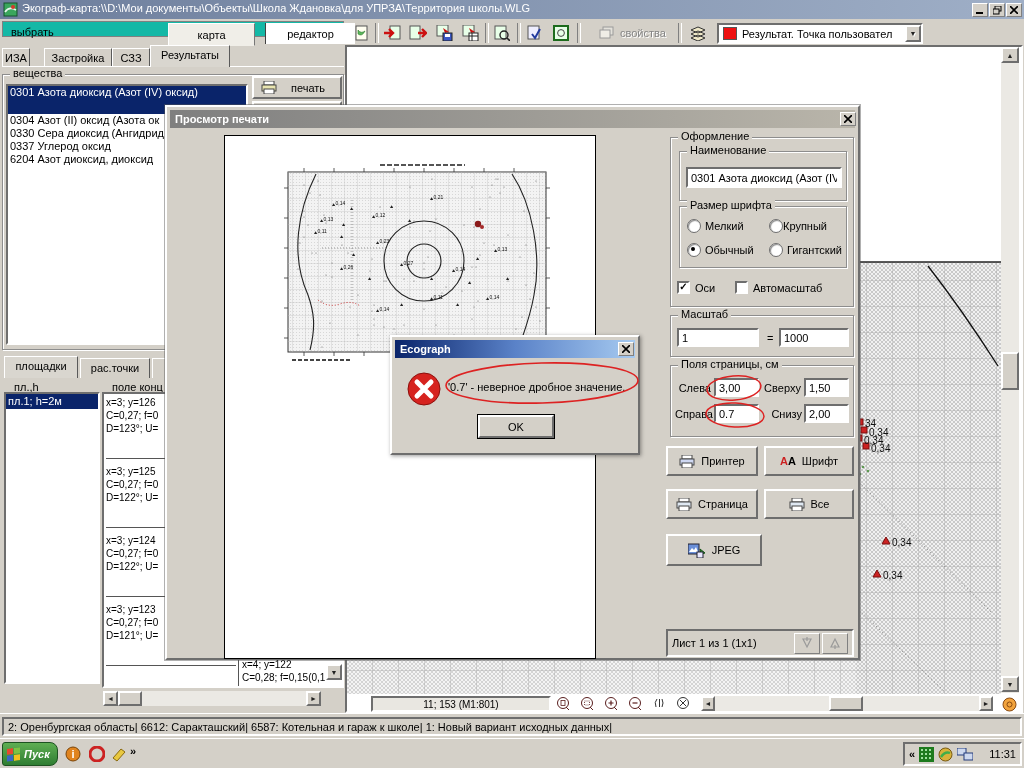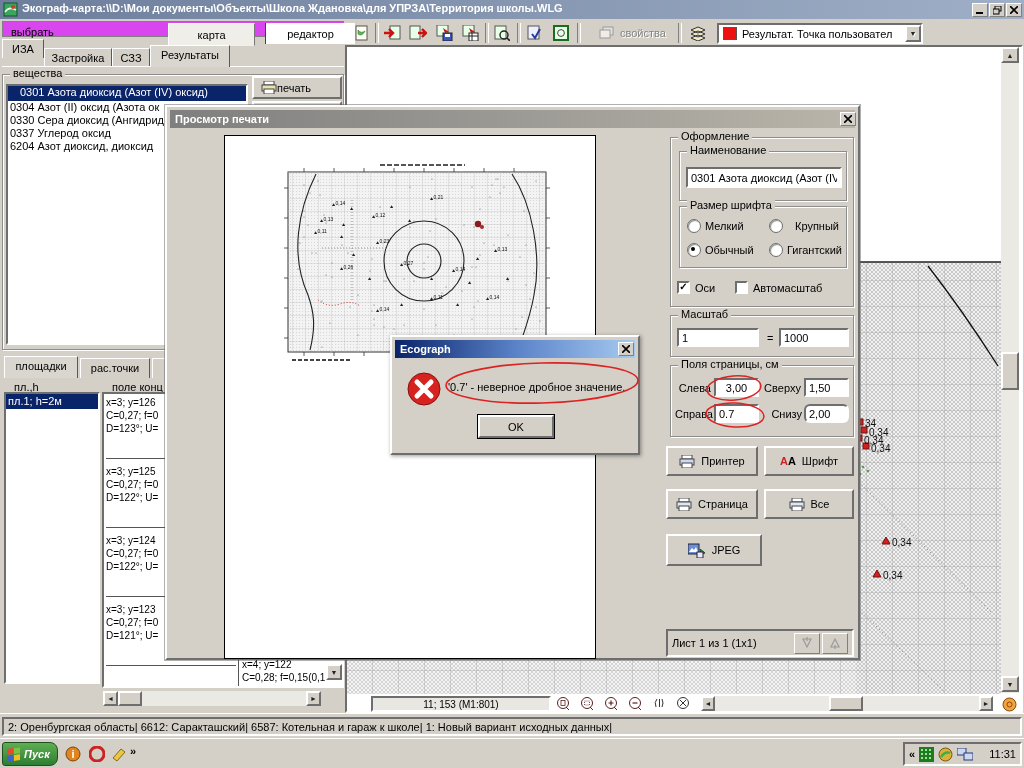--- a/index.html
+++ b/index.html
@@ -14,21 +14,21 @@
   .leg{position:absolute;top:-8px;left:7px;background:#d4d0c8;padding:0 3px;line-height:13px;white-space:nowrap}
   .ctr{display:flex;align-items:center;justify-content:center}
   .row{display:flex;align-items:center}
   .dis{color:#858585;text-shadow:1px 1px 0 #fff}
   .sel{background:#0a246a;color:#fff}
   .nw{white-space:nowrap;overflow:hidden}
   .inp{border:2px solid;border-color:#6e6e6e #fff #fff #6e6e6e;background:#fff;font:11px "Liberation Sans",sans-serif;
        padding:1px 3px;box-sizing:border-box;outline:none}
   
   #tbar{left:0;top:0;width:1024px;height:19px;background:linear-gradient(90deg,#6d7e9c,#9fafc7);
-        display:flex;align-items:center;gap:4px;padding:0 11px;box-sizing:border-box;color:#fff;font-weight:bold}
+        display:flex;align-items:center;gap:4px;padding:0 11px;box-sizing:border-box;color:#fff;font-weight:normal}
   .cap{width:16px;height:14px}
   
   .tab{position:absolute;border:1px solid;border-color:#fff #5a5a5a #5a5a5a #fff;border-bottom:none;
        background:#d4d0c8;text-align:center;line-height:18px;box-sizing:border-box}
   .tab.on{background:#d9d6cf;font-weight:normal;z-index:3}
   
   .sb{background:#d4d0c8;border:2px solid;border-color:#fff #6e6e6e #6e6e6e #fff;box-sizing:border-box;
       display:flex;align-items:center;justify-content:center;font-size:7px;color:#222;line-height:1}
   .track{background:#ebe9e4}
   .g-up::after{content:"▲"}.g-dn::after{content:"▼"}.g-lf::after{content:"◄"}.g-rt::after{content:"►"}
@@ -65,21 +65,21 @@
           <rect x="0" y="3" width="6" height="5" fill="#d4d0c8" stroke="#000"></rect>
         </svg>
     </div>
     <div class="abs cap r1 ctr" style="left:1006px;top:3px">
       <svg width="8" height="8">
           <path d="M0,0L8,8M8,0L0,8" stroke="#000" stroke-width="1.6"></path>
         </svg>
     </div>
   </div>
 
-  <div class="abs" style="left:2px;top:21px;width:342px;height:16px;background:#d946ef;border:1px solid #808080;box-sizing:border-box">
+  <div class="abs" style="left:2px;top:21px;width:342px;height:16px;background:#14b8a6;border:1px solid #808080;box-sizing:border-box">
     <span class="abs" style="left:8px;top:4px">выбрать</span>
     <div class="abs ctr" style="left:165px;top:1px;width:85px;height:21px;background:#f0eee8;border:1px solid;border-color:#fff #777 #f0eee8 #fff">карта</div>
     <div class="abs ctr" style="left:262px;top:1px;width:89px;height:21px;background:#fff;border-left:1px solid #404040">редактор</div>
   </div>
 
   <div class="abs" style="left:345px;top:21px;width:592px;height:24px">
     <div class="abs ctr" style="left:7px;top:2px;width:20px;height:20px">
       <svg width="16" height="16">
           <rect x="2" y="1" width="11" height="14" fill="#fffef0" stroke="#555"></rect>
           <path d="M4,5 q3,4 7,1 q-3,6 -7,3z" fill="#5cb85c" stroke="#2d7a2d" stroke-width=".6"></path>
@@ -151,37 +151,37 @@
     </div>
     <div class="abs row" style="left:372px;top:2px;width:206px;height:21px;background:#fff;border:2px solid;border-color:#6e6e6e #fff #fff #6e6e6e;box-sizing:border-box;gap:5px;padding-left:4px">
       <span style="width:12px;height:11px;background:#ee1111;border:1px solid #555;flex:0 0 auto"></span>
       <span class="nw" style="flex:1">Результат. Точка пользовател</span>
       <span class="sb dis ctr" style="width:16px;height:17px;font-size:7px">
           <span class="g-dn"></span>
         </span>
     </div>
   </div>
 
-  <div class="tab" style="left:2px;top:39px;width:42px;height:19px">ИЗА</div>
+  <div class="tab" style="left:2px;top:48px;width:28px;height:19px">ИЗА</div>
   <div class="tab" style="left:44px;top:48px;width:68px;height:19px">Застройка</div>
   <div class="tab" style="left:112px;top:48px;width:38px;height:19px">СЗЗ</div>
   <div class="tab on" style="left:150px;top:45px;width:80px;height:22px">Результаты</div>
   <div class="abs" style="left:2px;top:66px;width:342px;height:1px;background:#fff"></div>
 
   <div class="abs gb" style="left:2px;top:74px;width:342px;height:276px">
     <span class="leg">вещества</span>
   </div>
   <div class="abs sw" style="left:6px;top:84px;width:242px;height:261px">
-    <div class="nw sel" style="height:15px;padding-left:12px">0301 Азота диоксид (Азот (IV) оксид)</div>
+    <div class="nw sel" style="height:28px;padding-left:2px">0301 Азота диоксид (Азот (IV) оксид)</div>
     <div class="nw" style="height:13px;padding-left:2px">0304 Азот (II) оксид (Азота ок</div>
     <div class="nw" style="height:13px;padding-left:2px">0330 Сера диоксид (Ангидрид</div>
     <div class="nw" style="height:13px;padding-left:2px">0337 Углерод оксид</div>
     <div class="nw" style="height:13px;padding-left:2px">6204 Азот диоксид,  диоксид</div>
   </div>
-  <div class="abs r row" style="left:252px;top:76px;width:90px;height:23px;gap:0;padding-left:7px">
+  <div class="abs r row" style="left:252px;top:76px;width:90px;height:23px;gap:14px;padding-left:7px">
     <svg width="16" height="13">
         <rect x="3" y="0" width="10" height="4" fill="#fff" stroke="#444"></rect>
         <rect x="1" y="4" width="14" height="6" fill="#e8e4b0" stroke="#444"></rect>
         <rect x="3" y="8" width="10" height="5" fill="#fff" stroke="#444"></rect>
       </svg>
     <span>печать</span>
   </div>
   <div class="abs r row" style="left:252px;top:101px;width:90px;height:20px;padding-left:7px">
     <svg width="12" height="10">
         <path d="M1,8 l5,-6 5,6z" fill="#cc2222"></path>
@@ -532,21 +532,21 @@
       <div class="abs gb" style="left:8px;top:13px;width:168px;height:50px">
         <span class="leg">Наименование</span>
         <input class="inp abs" style="left: 6px; top: 15px; width: 156px; height: 21px;" value="0301 Азота диоксид (Азот (IV) о">
       </div>
       <div class="abs gb" style="left:8px;top:68px;width:168px;height:62px">
         <span class="leg">Размер шрифта</span>
         <div class="abs row" style="left:7px;top:12px;gap:4px">
             <span class="rad"></span>
             <span>Мелкий</span>
           </div>
-        <div class="abs row" style="left:89px;top:12px;gap:12px">
+        <div class="abs row" style="left:89px;top:12px;gap:0">
             <span class="rad"></span>
             <span>Крупный</span>
           </div>
         <div class="abs row" style="left:7px;top:36px;gap:4px">
             <span class="rad on"></span>
             <span>Обычный</span>
           </div>
         <div class="abs row" style="left:89px;top:36px;gap:4px">
             <span class="rad"></span>
             <span>Гигантский</span>
@@ -565,27 +565,27 @@
     <div class="abs gb" style="left:503px;top:208px;width:184px;height:42px">
       <span class="leg">Масштаб</span>
       <input class="inp abs" style="left: 6px; top: 12px; width: 82px; height: 19px;" value="1">
       <span class="abs" style="left:96px;top:16px">=</span>
       <input class="inp abs" style="left: 108px; top: 12px; width: 70px; height: 19px;" value="1000">
     </div>
 
     <div class="abs gb" style="left:503px;top:258px;width:184px;height:72px">
       <span class="leg">Поля страницы, см</span>
       <span class="abs" style="left:4px;top:16px;width:36px;text-align:right">Слева</span>
-      <input class="inp abs" style="left: 43px; top: 12px; width: 45px; height: 19px; text-align: center;" value="3,00">
+      <input class="inp abs" style="left: 43px; top: 12px; width: 45px; height: 19px;" value="3,00">
       <span class="abs" style="left:92px;top:16px;width:39px;text-align:center">Сверху</span>
       <input class="inp abs" style="left: 133px; top: 12px; width: 45px; height: 19px;" value="1,50">
       <span class="abs" style="left:4px;top:42px;width:36px;text-align:right">Справа</span>
       <input class="inp abs" style="left: 43px; top: 38px; width: 45px; height: 19px;" value="0.7">
       <span class="abs" style="left:92px;top:42px;width:39px;text-align:right">Снизу</span>
-      <input class="inp abs" style="left: 133px; top: 38px; width: 45px; height: 19px; border-radius: 6px;" value="2,00">
+      <input class="inp abs" style="left: 133px; top: 38px; width: 45px; height: 19px;" value="2,00">
     </div>
 
     <div class="abs r ctr" style="left:499px;top:339px;width:92px;height:30px;gap:6px">
       <svg width="16" height="13">
           <rect x="3" y="0" width="10" height="4" fill="#fff" stroke="#444"></rect>
           <rect x="1" y="4" width="14" height="6" fill="#cfd8f2" stroke="#444"></rect>
           <rect x="3" y="8" width="10" height="5" fill="#fff" stroke="#444"></rect>
         </svg>
       <span>Принтер</span>
     </div>

